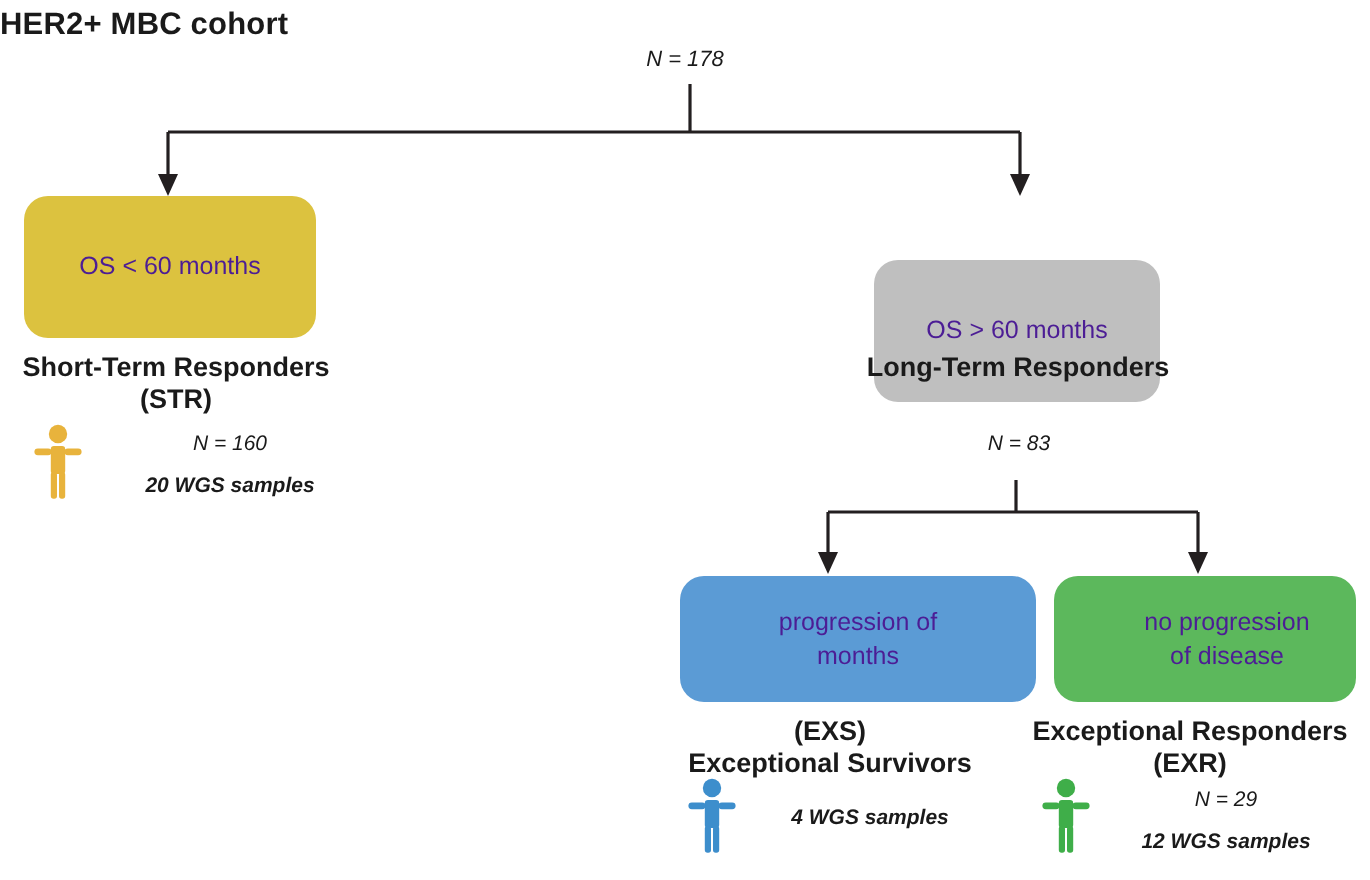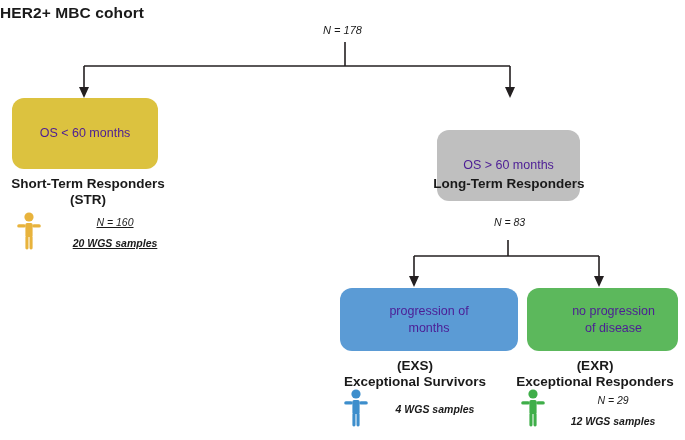--- a/index.html
+++ b/index.html
@@ -89,21 +89,21 @@
     font-size: 10.5px;
     font-weight: normal;
     white-space: nowrap;
   }
   .stats .wgs-line {
     font-size: 10.5px;
     font-weight: bold;
     white-space: nowrap;
     margin-top: 9px;
   }
-  .stats-str { left: 50px;  top: 216px; width: 130px; text-decoration: underline; }
+  .stats-str { left: 50px;  top: 216px; width: 130px; }
   .stats-ltr { left: 452px; top: 216px; width: 115px; }
   .stats-exs { left: 370px; top: 394px; width: 130px; }
   .stats-exr { left: 548px; top: 394px; width: 130px; }
 
   
   .stats-ltr .n-line { font-size: 10.5px; }
 
   
   .person {
     position: absolute;
@@ -206,22 +206,22 @@
     <div class="wgs-line">4 WGS samples</div>
   </div>
 
   <div class="node-box box-exr" style="background:#5cb85c;">
     <span>
       <span>no progression</span><br>
       <span>of disease</span>
     </span>
   </div>
   <div class="caption cap-exr">
+    <div>Exceptional Responders</div>
     <div>(EXR)</div>
-    <div>Exceptional Responders</div>
   </div>
   <svg class="person person-exr" viewBox="0 0 26 38">
     <g fill="#3fae49">
       <circle cx="13" cy="5" r="4.6"></circle>
       <rect x="9.4" y="11" width="7.2" height="14" rx="1.6"></rect>
       <rect x="1.2" y="12.2" width="8.6" height="3.4" rx="1.7"></rect>
       <rect x="16.2" y="12.2" width="8.6" height="3.4" rx="1.7"></rect>
       <rect x="9.4" y="24" width="3.1" height="13.4" rx="1.4"></rect>
       <rect x="13.5" y="24" width="3.1" height="13.4" rx="1.4"></rect>
     </g>

